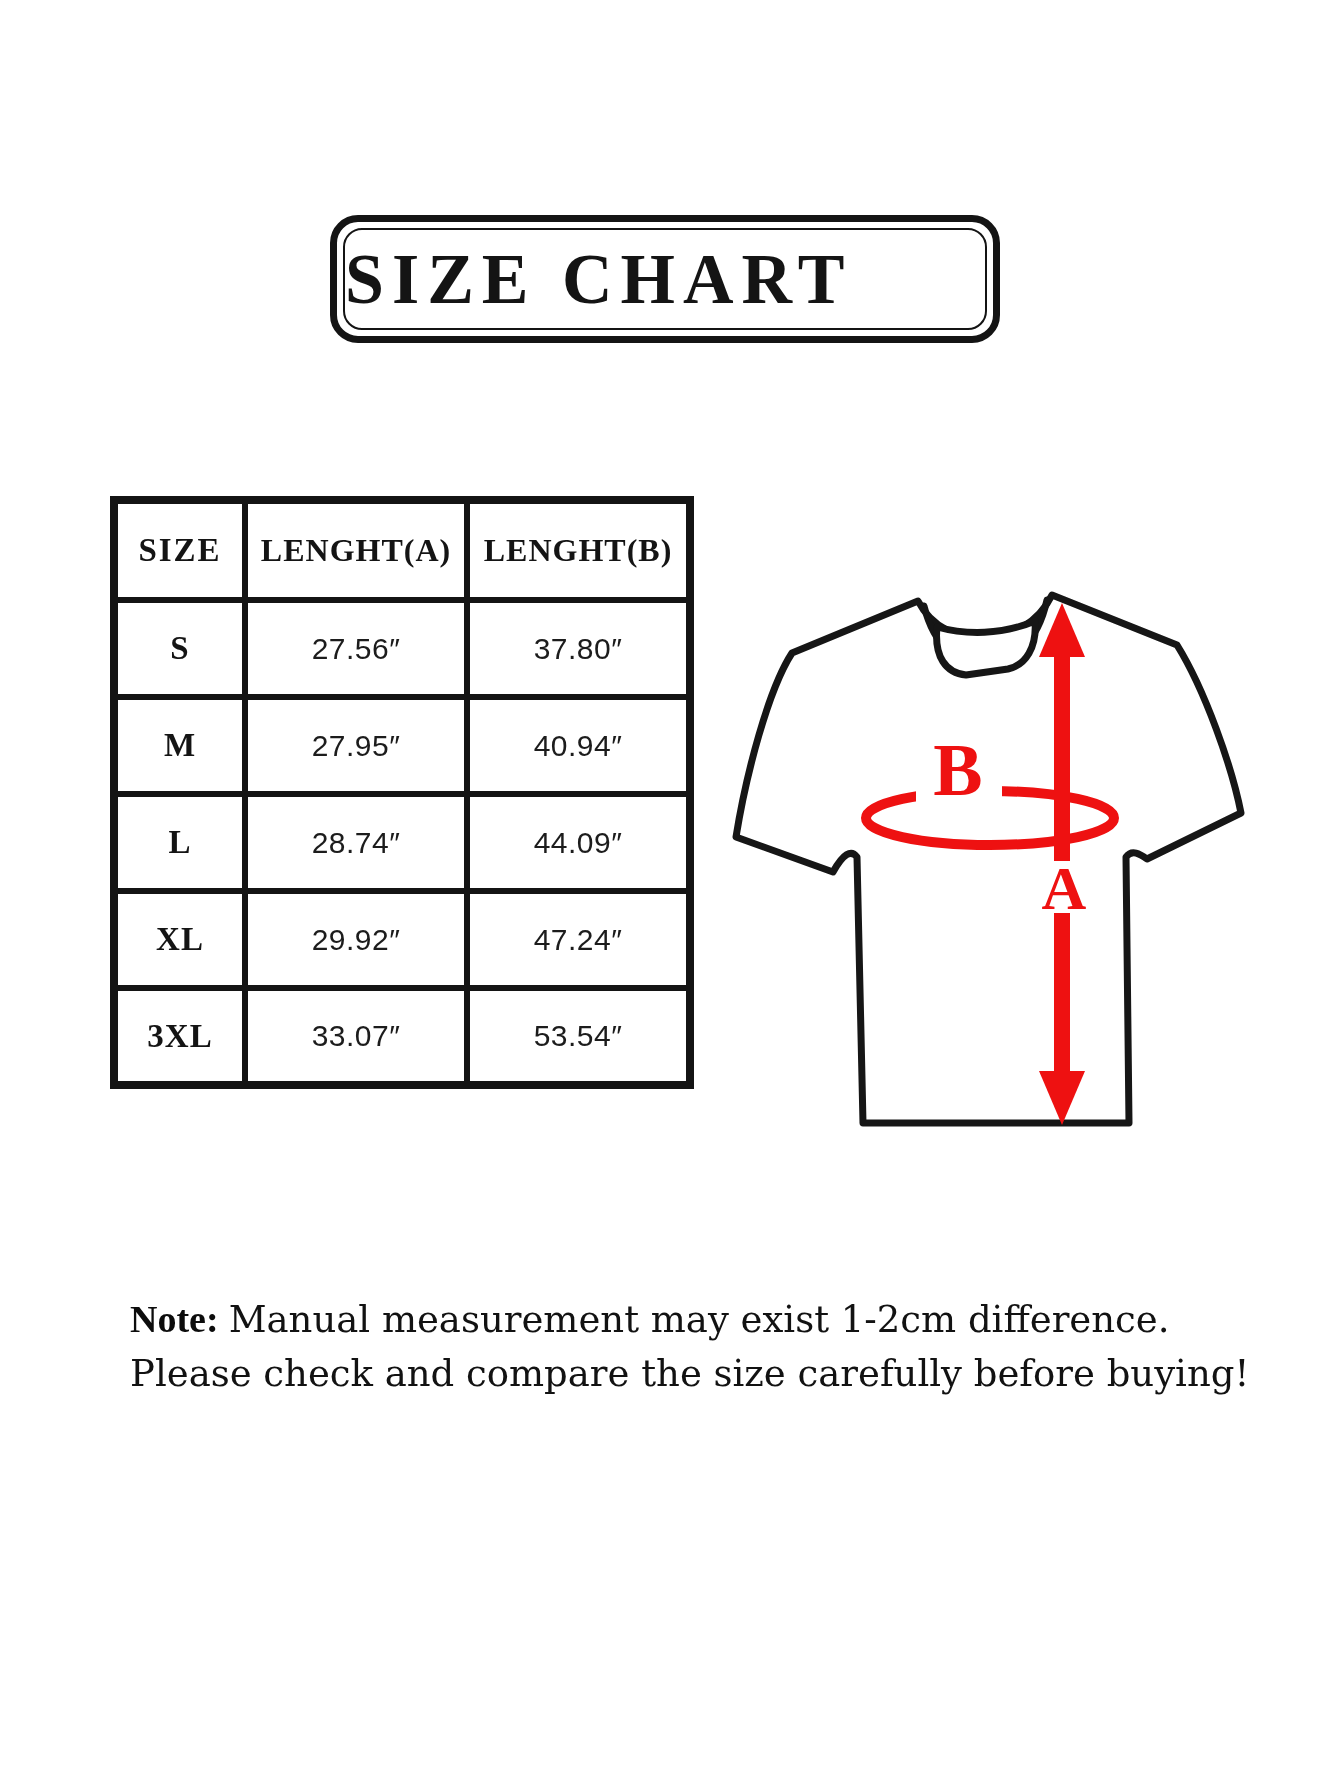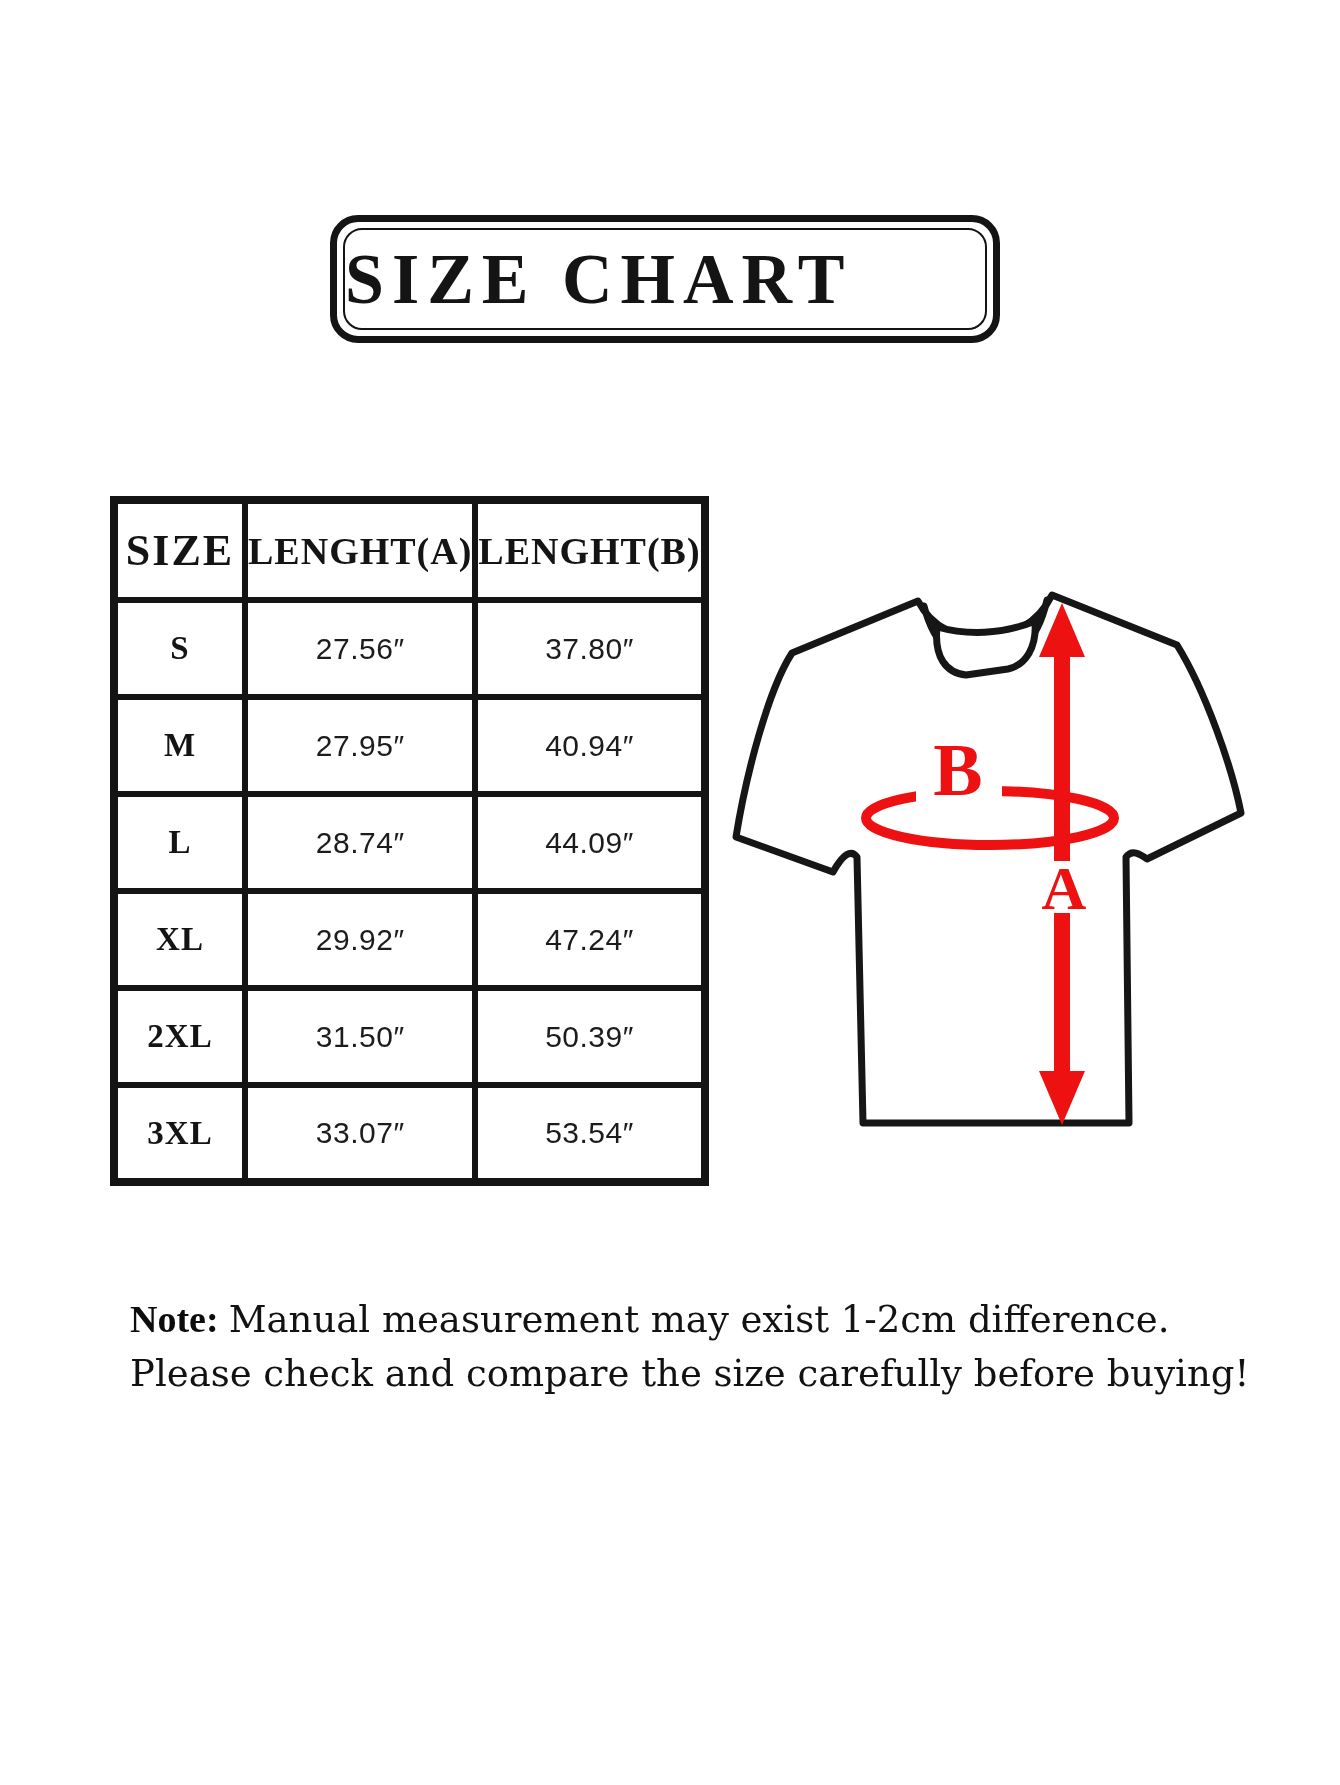--- a/index.html
+++ b/index.html
@@ -42,23 +42,23 @@
     padding:0;
     background:#ffffff;
   }
   .size-table col.c-size{width:131px;}
   .size-table col.c-a{width:222px;}
   .size-table col.c-b{width:223px;}
   .size-table tr{height:97px;}
   .size-table tr.hdr{height:100px;}
   .size-table th{
     font-family:"Liberation Serif", serif;
-    font-weight:bold;font-size:38px;letter-spacing:1px;color:#141414;
+    font-weight:bold;font-size:32px;letter-spacing:1px;color:#141414;
   }
-  .size-table th.size-h{font-size:44px;letter-spacing:2px;}
+  .size-table th.size-h{font-size:33px;letter-spacing:2px;}
   .size-table td.size-cell{
     font-family:"Liberation Serif", serif;
     font-weight:bold;font-size:33px;letter-spacing:1px;color:#141414;
   }
   .size-table td.val-cell{
     font-family:"Liberation Sans", sans-serif;
     font-size:30px;color:#1c1c1c;letter-spacing:0.5px;
   }
 
   
@@ -115,25 +115,20 @@
       <td class="size-cell">L</td>
       <td class="val-cell">28.74″</td>
       <td class="val-cell">44.09″</td>
     </tr>
     <tr>
       <td class="size-cell">XL</td>
       <td class="val-cell">29.92″</td>
       <td class="val-cell">47.24″</td>
     </tr>
     <tr>
-      <td class="size-cell">2XL</td>
-      <td class="val-cell">31.50″</td>
-      <td class="val-cell">50.39″</td>
-    </tr>
-    <tr>
       <td class="size-cell">3XL</td>
       <td class="val-cell">33.07″</td>
       <td class="val-cell">53.54″</td>
     </tr>
   </tbody>
     </table>
 
   <div class="shirt-figure">
     <svg viewBox="0 0 680 640" xmlns="http://www.w3.org/2000/svg">
 

